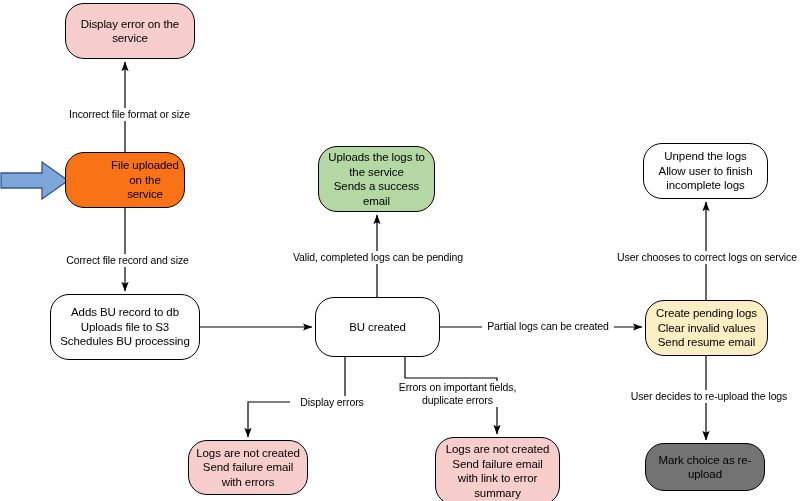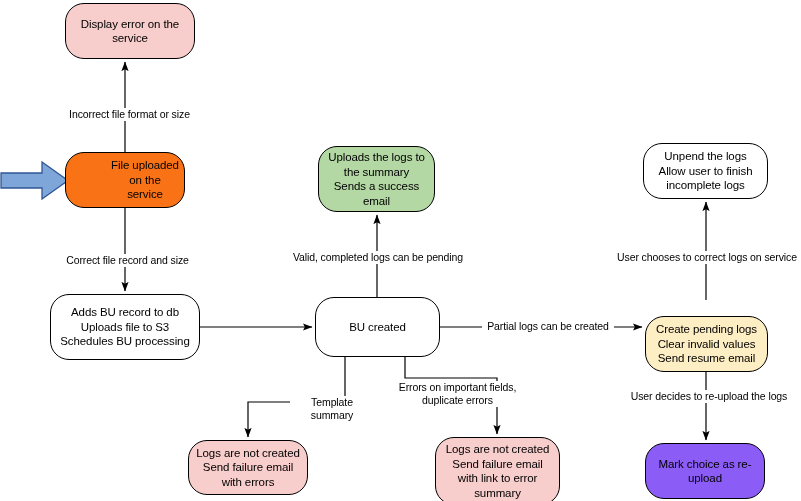--- a/index.html
+++ b/index.html
@@ -125,64 +125,64 @@
 Uploads file to S3
 Schedules BU processing</span>
   </div>
 
   <div class="node" style="left:315px; top:297px; width:125px; height:60px; background:#ffffff;">
     <span>BU created</span>
   </div>
 
   <div class="node" style="left:318px; top:146px; width:117px; height:66px; background:#b4d8a4;">
     <span>Uploads the logs to
-the summary
+the service
 Sends a success
 email</span>
   </div>
 
   <div class="node" style="left:643px; top:143px; width:125px; height:56px; background:#ffffff;">
     <span>Unpend the logs
 Allow user to finish
 incomplete logs</span>
   </div>
 
-  <div class="node" style="left:645px; top:300px; width:123px; height:56px; background:#fdeec4;margin-top:16px;">
+  <div class="node" style="left:645px; top:300px; width:123px; height:56px; background:#fdeec4;">
     <span>Create pending logs
 Clear invalid values
 Send resume email</span>
   </div>
 
   <div class="node" style="left:188px; top:440px; width:120px; height:55px; background:#f8cecc;">
     <span>Logs are not created
 Send failure email
 with errors</span>
   </div>
 
   <div class="node" style="left:435px; top:437px; width:125px; height:68px; background:#f8cecc;">
     <span>Logs are not created
 Send failure email
 with link to error
 summary</span>
   </div>
 
-  <div class="node" style="left:645px; top:443px; width:120px; height:56px; background:#8b5cf6;">
+  <div class="node" style="left:645px; top:443px; width:120px; height:48px; background:#737373;">
     <span>Mark choice as re-
 upload</span>
   </div>
 
   <div class="edge-label" style="left:60px; top:108px; width:135px;">Incorrect file format or size</div>
 
   <div class="edge-label" style="left:58px; top:254px; width:135px;">Correct file record and size</div>
 
   <div class="edge-label" style="left:285px; top:251px; width:182px;">Valid, completed logs can be pending</div>
 
   <div class="edge-label" style="left:456px; top:320px; width:128px;margin-left:26px;">Partial logs can be created</div>
 
-  <div class="edge-label" style="left:290px; top:396px; width:80px;">Template summary</div>
+  <div class="edge-label" style="left:290px; top:396px; width:80px;">Display errors</div>
 
   <div class="edge-label" style="left:392px; top:381px; width:127px;">Errors on important fields,
 duplicate errors</div>
 
   <div class="edge-label" style="left:609px; top:251px; width:192px;">User chooses to correct logs on service</div>
 
   <div class="edge-label" style="left:617px; top:390px; width:180px;">User decides to re-upload the logs</div>
 
 </div>
 

